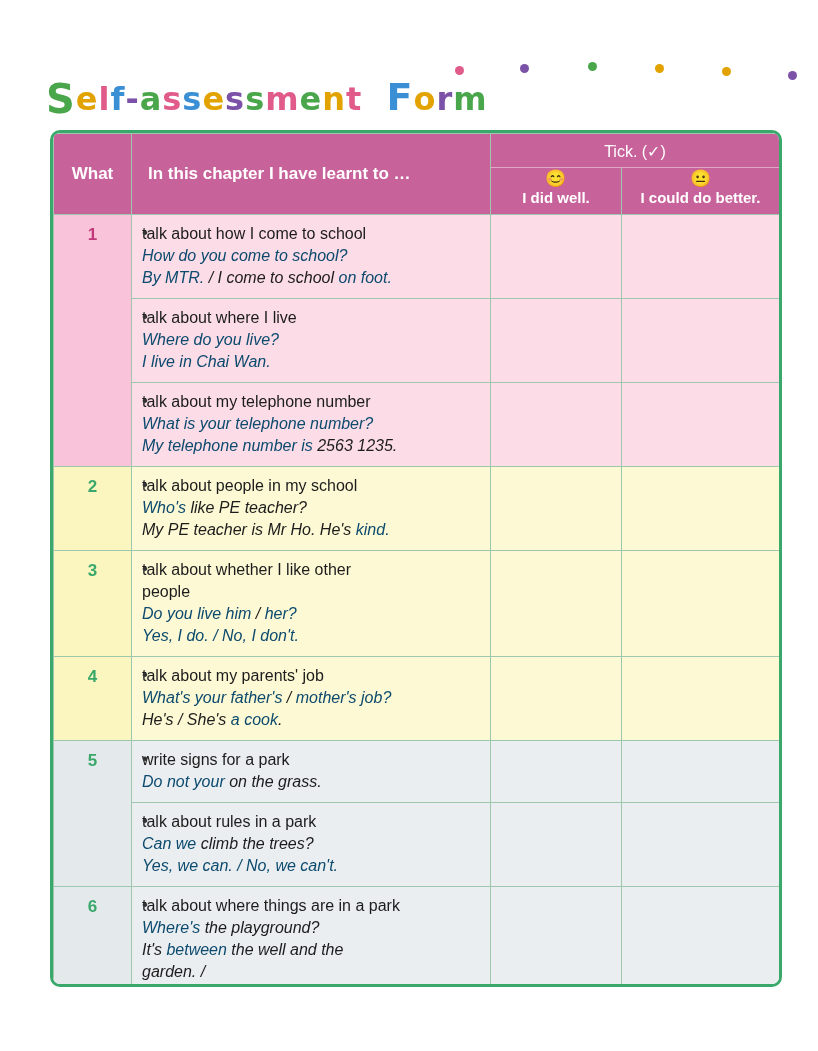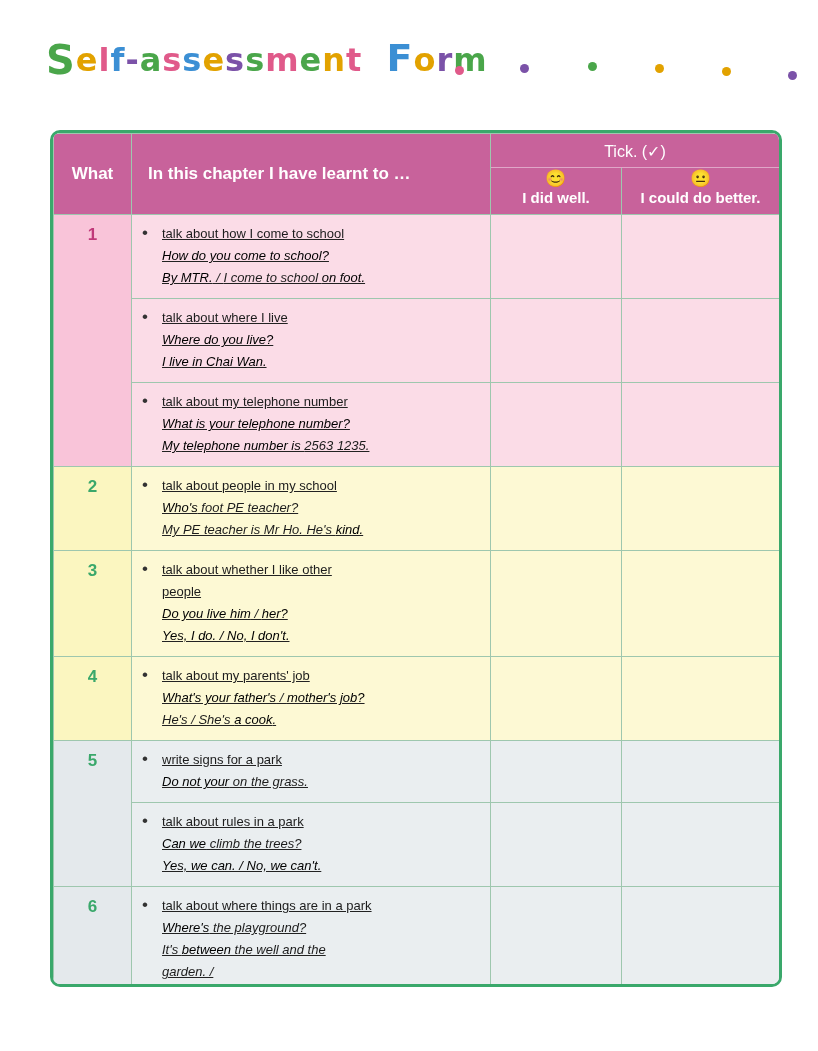--- a/index.html
+++ b/index.html
@@ -23,20 +23,21 @@
     width: 740px;
     height: 60px;
   }
   .title {
     font-family: "DejaVu Sans", sans-serif;
     font-size: 32px;
     font-weight: bold;
     letter-spacing: 1px;
     white-space: nowrap;
     line-height: 46px;
+    margin-top: 39px;
   }
   .title span { display: inline-block; }
   .t-s  { color: #4aa64a; font-size: 40px; position: relative; top: 3px; }
   .t-e  { color: #e2a200; }
   .t-l  { color: #e05a8a; }
   .t-f1 { color: #3b8fd4; }
   .t-dash { color: #7b52a8; }
   .t-a  { color: #4aa64a; }
   .t-ss { color: #e05a8a; }
   .t-e2 { color: #3b8fd4; }
@@ -129,37 +130,36 @@
 
   .body-pink   { background: #fbdce7; }
   .body-yellow { background: #fdf9d4; }
   .body-grey   { background: #eaeef0; }
 
   .tick-pink   { background: #fbdce7; }
   .tick-yellow { background: #fdf9d4; }
   .tick-grey   { background: #eaeef0; }
 
   .cell-content {
-    padding: 8px 10px 9px 30px;
+    padding: 8px 10px 9px 10px;
     position: relative;
-    font-size: 13px;
+    font-size: 16px;
     line-height: 22px;
     color: #222;
-    text-decoration: underline;
   }
   .cell-content::before {
     content: "•";
     position: absolute;
     left: 10px;
     top: 7px;
     font-size: 17px;
     color: #333;
   }
   .line { white-space: normal; }
-  .blue { color: #000000; font-style: italic; }
+  .blue { color: #0c4a6e; font-style: italic; }
   .blk  { color: #1c1c1c; font-style: italic; }
   .plain { color: #1c1c1c; font-style: normal; }
 </style>
 </head>
 <body>
 
 <div class="title-wrap">
   <div class="title" id="title-letters"><span class="t-s">S</span><span class="t-e">e</span><span class="t-l">l</span><span class="t-f1">f</span><span class="t-dash">-</span><span class="t-a">a</span><span class="t-ss">s</span><span class="t-e2">s</span><span class="t-s2">e</span><span class="t-m">s</span><span class="t-n">s</span><span class="t-t">m</span><span class="t-a">e</span><span class="t-e">n</span><span class="t-l">t</span><span class="t-plain">&nbsp;&nbsp;</span><span class="t-F">F</span><span class="t-o">o</span><span class="t-r">r</span><span class="t-m2">m</span></div>
 </div>
 <div class="dots" id="title-dots">
@@ -229,21 +229,21 @@
             </div>
           </td>
           <td class="tick-pink"></td>
           <td class="tick-pink"></td>
         </tr>
         <tr>
           <td class="chap c-yellow" rowspan="1">2</td>
           <td class="body-yellow">
             <div class="cell-content">
               <div class="line"><span class="plain">talk about people in my school</span></div>
-              <div class="line"><span class="blue">Who's</span><span class="blk"> foot PE teacher?</span></div>
+              <div class="line"><span class="blue">Who's</span><span class="blk"> like PE teacher?</span></div>
               <div class="line"><span class="blk">My PE teacher is Mr Ho. He's </span><span class="blue">kind.</span></div>
             </div>
           </td>
           <td class="tick-yellow"></td>
           <td class="tick-yellow"></td>
         </tr>
         <tr>
           <td class="chap c-yellow" rowspan="1">3</td>
           <td class="body-yellow">
             <div class="cell-content">

